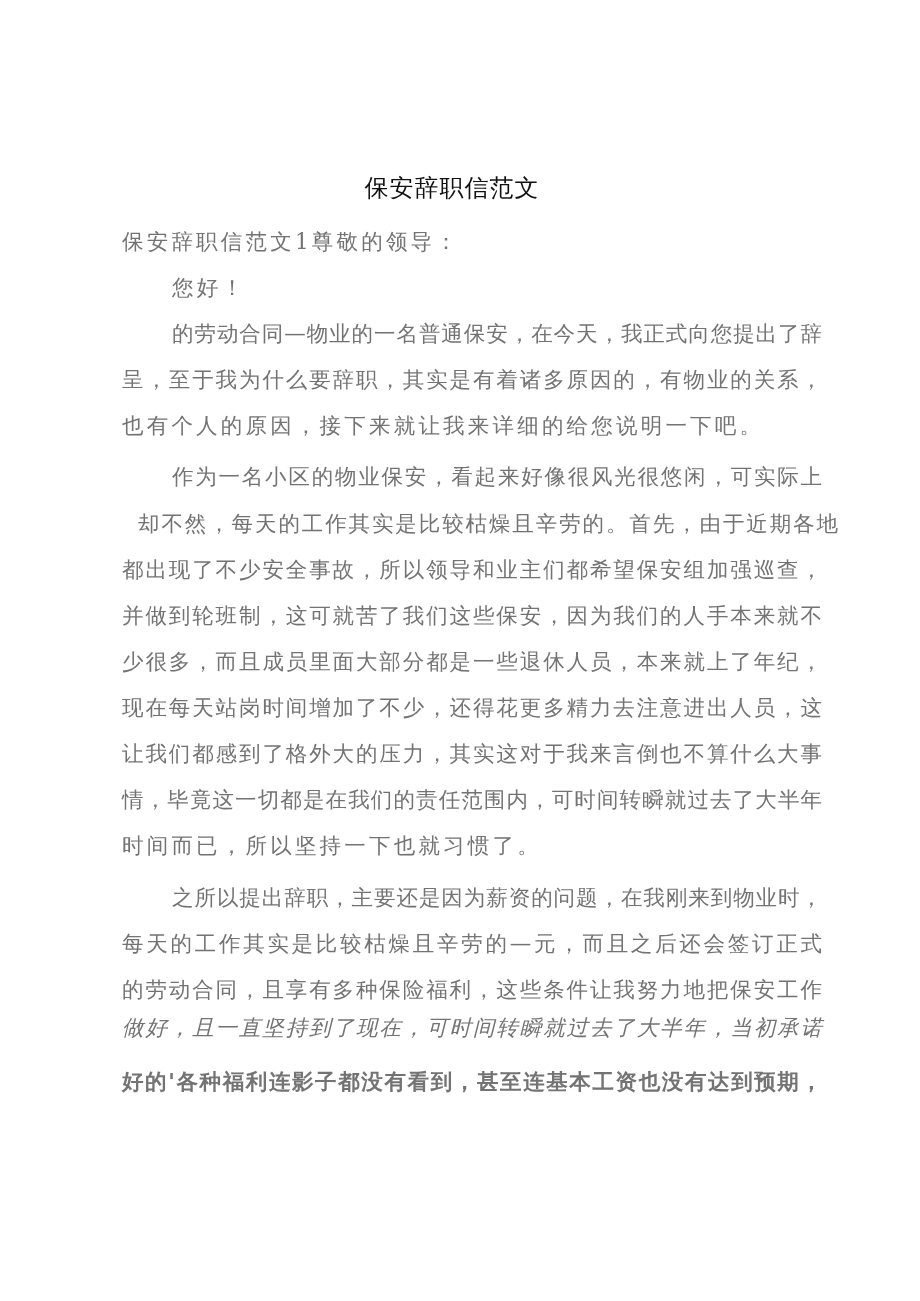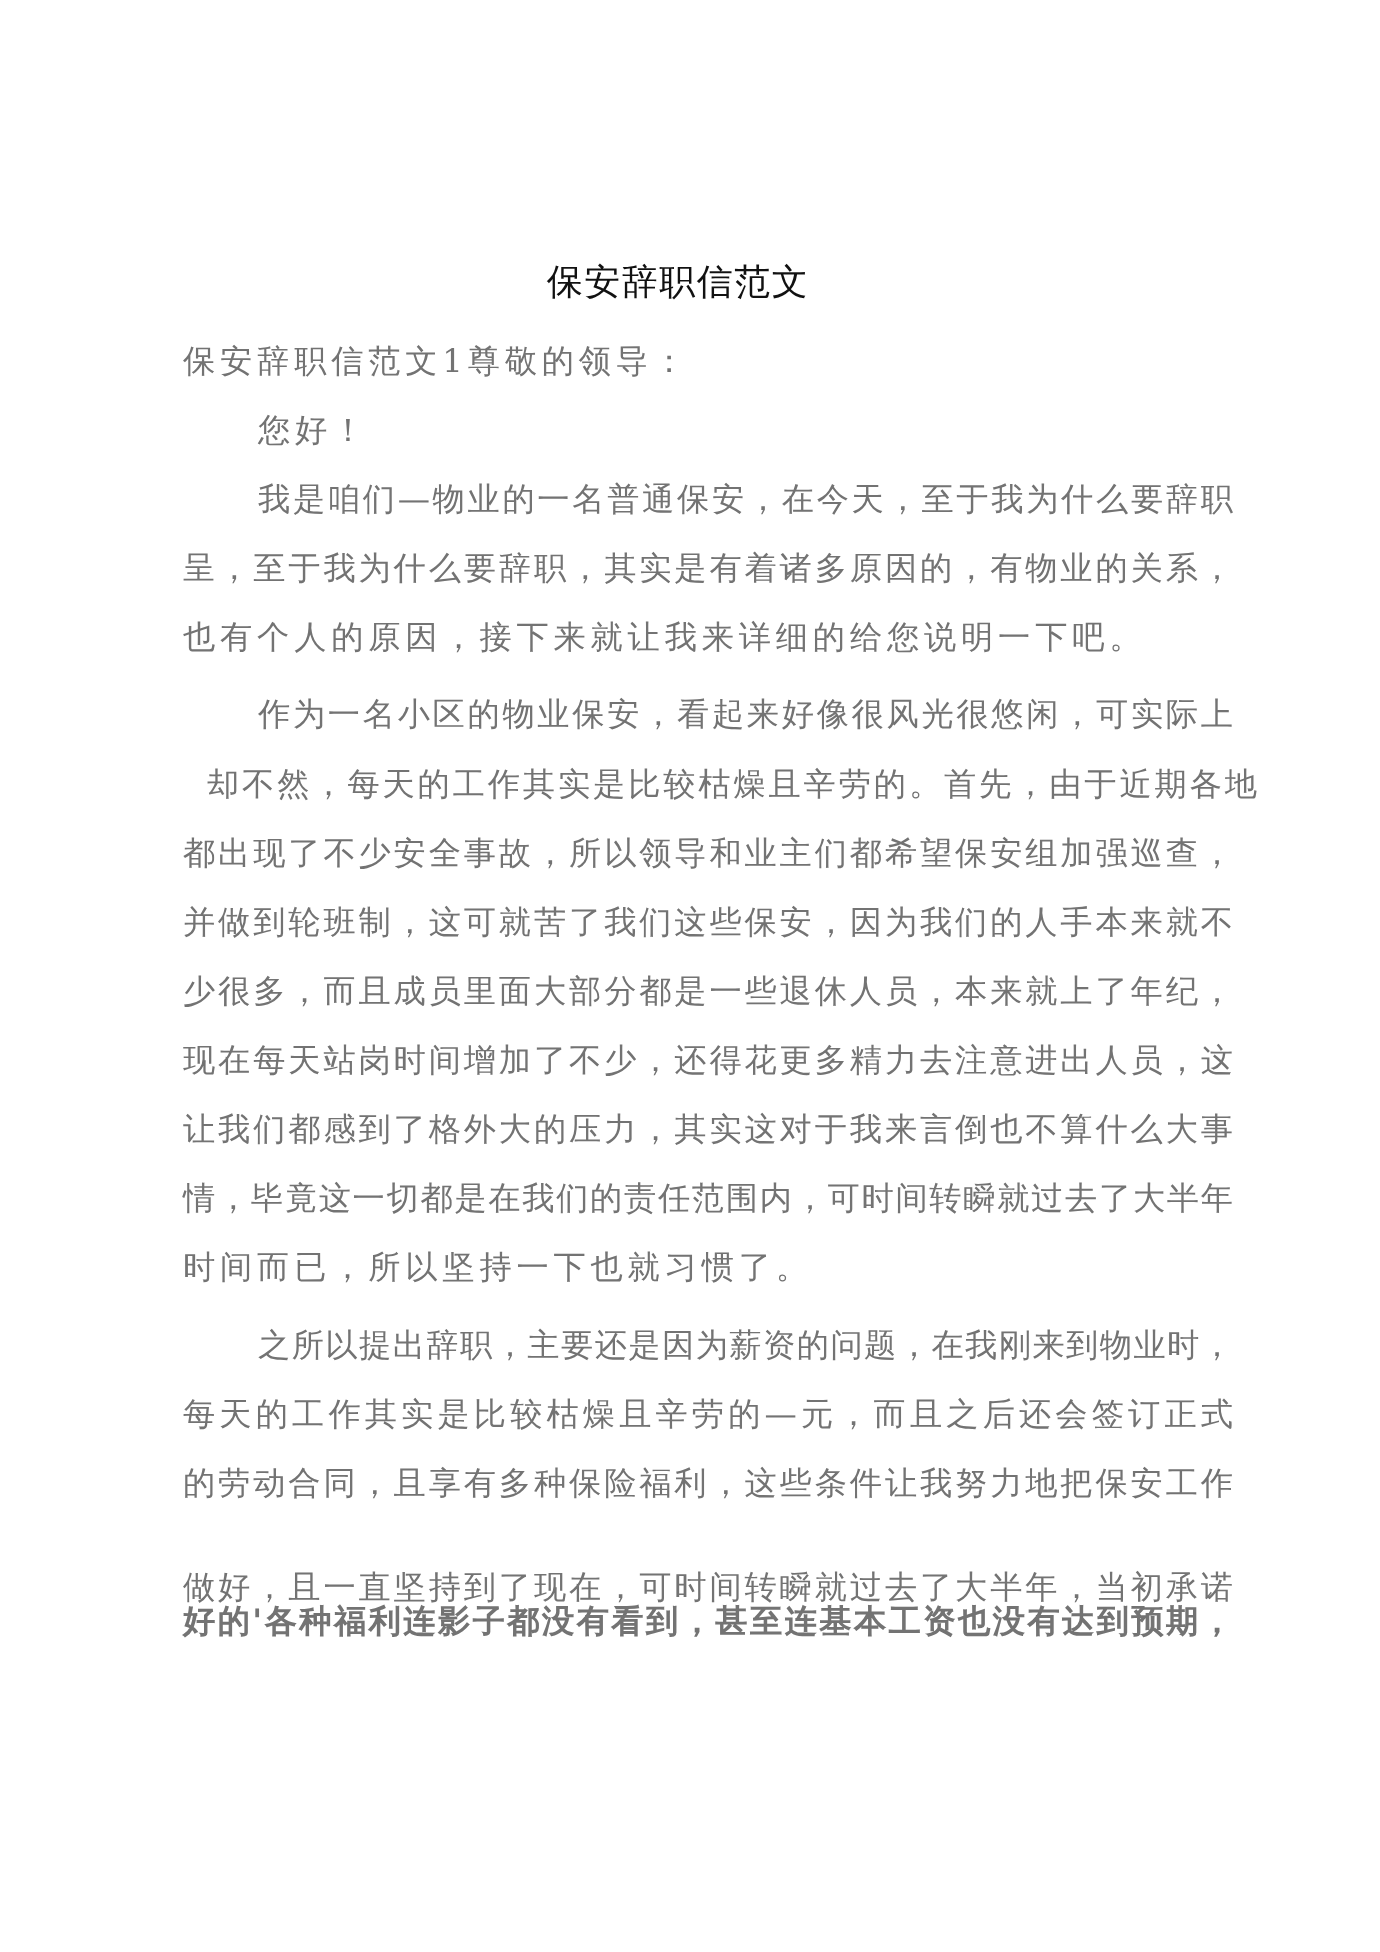--- a/index.html
+++ b/index.html
@@ -51,31 +51,31 @@
     }
   </style>
 </head>
 <body>
 
 <div class="page">
   <div class="title">保安辞职信范文</div>
   <div id="body-lines">
       <div class="line" style="top: 227px;">保安辞职信范文1尊敬的领导：</div>
       <div class="line indent" style="top: 273px;">您好！</div>
-      <div class="line indent justify" style="top: 319px; white-space: normal;">我是咱们—物业的一名普通保安，在今天，至于我为什么要辞职</div>
+      <div class="line indent justify" style="top: 319px; white-space: normal;">的劳动合同—物业的一名普通保安，在今天，我正式向您提出了辞</div>
       <div class="line justify" style="top: 365px; white-space: normal;">呈，至于我为什么要辞职，其实是有着诸多原因的，有物业的关系，</div>
-      <div class="line" style="top: 411px;">也有个人的原因，接下来就让我来详细的给您说明一下吧。</div>
+      <div class="line" style="top: 411px; font-family: Liberation Serif, serif;">也有个人的原因，接下来就让我来详细的给您说明一下吧。</div>
       <div class="line indent justify" style="top: 462px; white-space: normal;">作为一名小区的物业保安，看起来好像很风光很悠闲，可实际上</div>
       <div class="line justify" style="top: 509px; white-space: normal; margin-left: 16px;">却不然，每天的工作其实是比较枯燥且辛劳的。首先，由于近期各地</div>
       <div class="line justify" style="top: 555px; white-space: normal;">都出现了不少安全事故，所以领导和业主们都希望保安组加强巡查，</div>
       <div class="line justify" style="top: 601px; white-space: normal;">并做到轮班制，这可就苦了我们这些保安，因为我们的人手本来就不</div>
       <div class="line justify" style="top: 647px; white-space: normal;">少很多，而且成员里面大部分都是一些退休人员，本来就上了年纪，</div>
       <div class="line justify" style="top: 693px; white-space: normal;">现在每天站岗时间增加了不少，还得花更多精力去注意进出人员，这</div>
       <div class="line justify" style="top: 739px; white-space: normal;">让我们都感到了格外大的压力，其实这对于我来言倒也不算什么大事</div>
       <div class="line justify" style="top: 785px; white-space: normal;">情，毕竟这一切都是在我们的责任范围内，可时间转瞬就过去了大半年</div>
       <div class="line" style="top: 831px;">时间而已，所以坚持一下也就习惯了。</div>
       <div class="line indent justify" style="top: 883px; white-space: normal;">之所以提出辞职，主要还是因为薪资的问题，在我刚来到物业时，</div>
       <div class="line justify" style="top: 929px; white-space: normal;">每天的工作其实是比较枯燥且辛劳的—元，而且之后还会签订正式</div>
       <div class="line justify" style="top: 975px; white-space: normal;">的劳动合同，且享有多种保险福利，这些条件让我努力地把保安工作</div>
-      <div class="line justify" style="top: 1044px; white-space: normal;">做好，且一直坚持到了现在，可时间转瞬就过去了大半年，当初承诺</div>
+      <div class="line justify" style="top: 1013px; white-space: normal; font-style: italic;">做好，且一直坚持到了现在，可时间转瞬就过去了大半年，当初承诺</div>
       <div class="line justify" style="top: 1067px; white-space: normal; font-weight: bold;">好的'各种福利连影子都没有看到，甚至连基本工资也没有达到预期，</div>
     </div>
 </div>
 
 </body></html>

